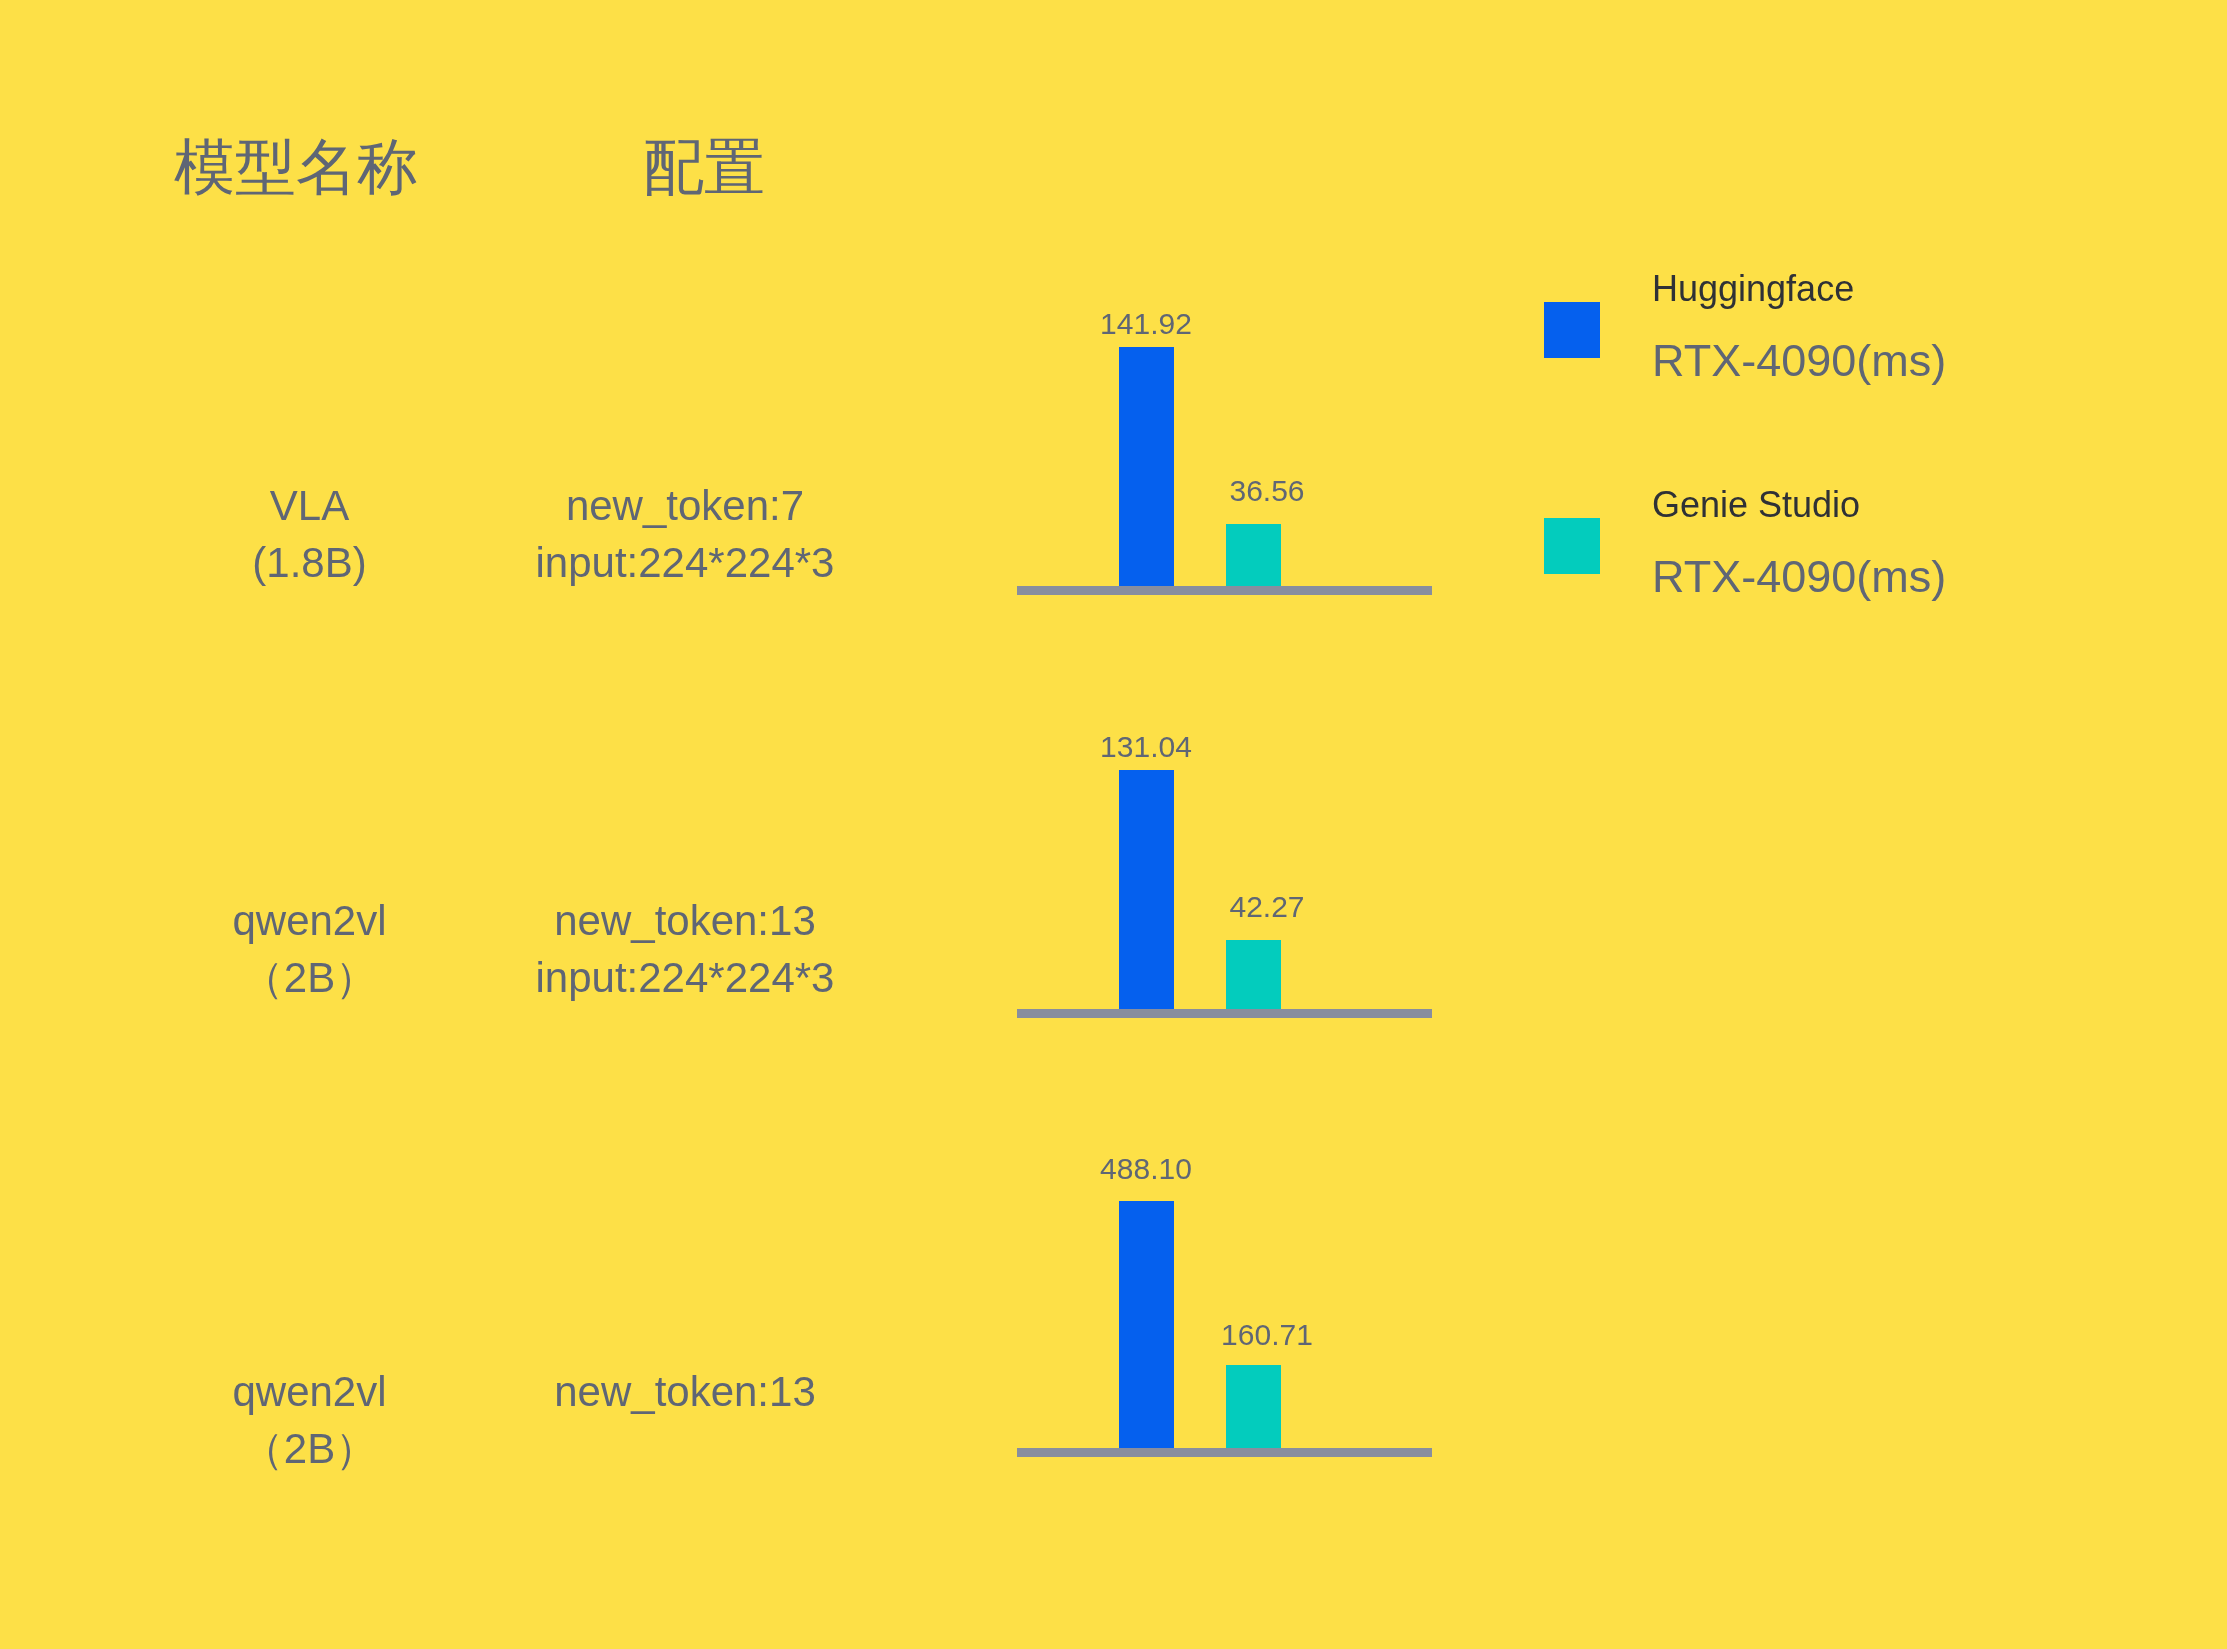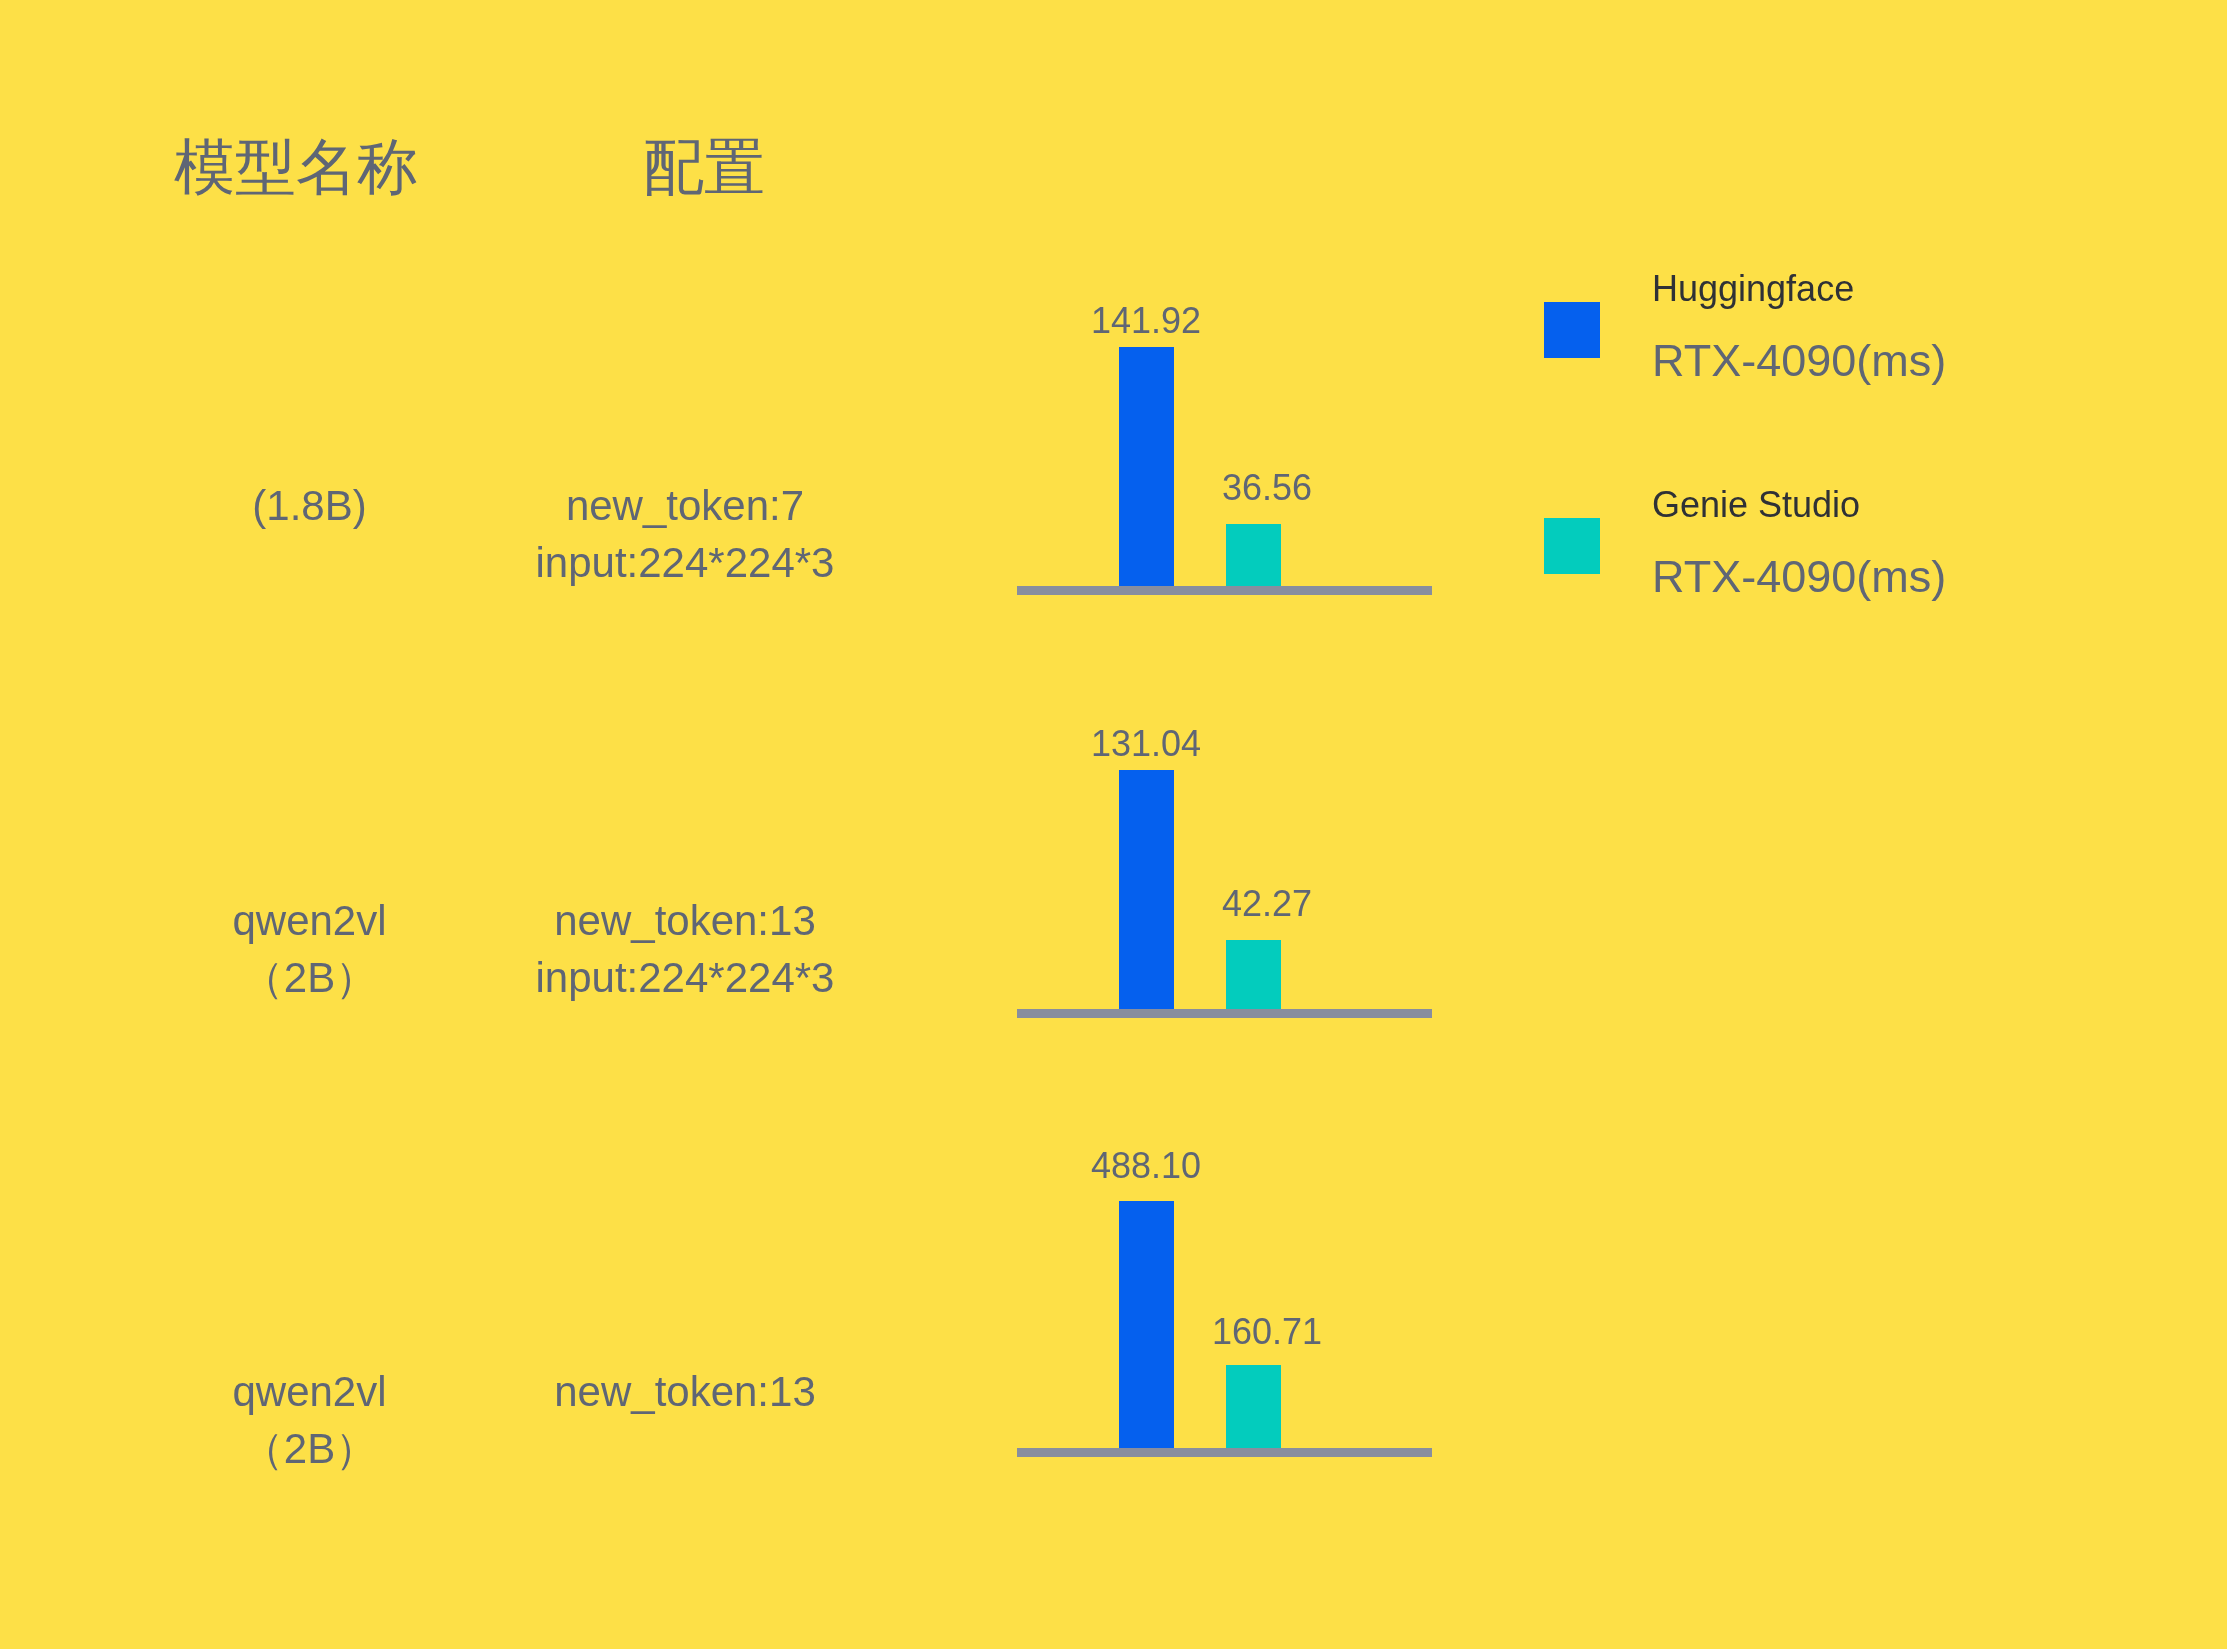--- a/index.html
+++ b/index.html
@@ -94,21 +94,21 @@
     z-index: 2;
   }
   .bar-hf    { left: 102px; background: #0560ee; }
   .bar-genie { left: 209px; background: #03ccbd; }
   
   #row-2 .bar-hf { bottom: 2.4px; }
 
   .bar-label {
     position: absolute;
     color: #5f6675;
-    font-size: 36px;
+    font-size: 30px;
     line-height: 1;
     white-space: nowrap;
     text-align: center;
     width: 188px;
     z-index: 4;
   }
   .label-hf    { left: 35px; }
   .label-genie { left: 156px; }
 
   
@@ -158,20 +158,21 @@
 </head>
 <body>
 
 <div id="slide">
 
   <div class="col-header" id="header-model-name">模型名称</div>
   <div class="col-header" id="header-config">配置</div>
 
   <div class="row" id="row-0">
     <div class="cell-text cell-model">
+      <span class="cell-line">VLA</span>
       <span class="cell-line">(1.8B)</span>
     </div>
     <div class="cell-text cell-config">
       <span class="cell-line">new_token:7</span>
       <span class="cell-line">input:224*224*3</span>
     </div>
     <div class="chart">
       <div class="plot">
         <div class="bar-label label-hf" style="bottom:256px;">141.92</div>
         <div class="bar bar-hf" style="height:239px;"></div>

